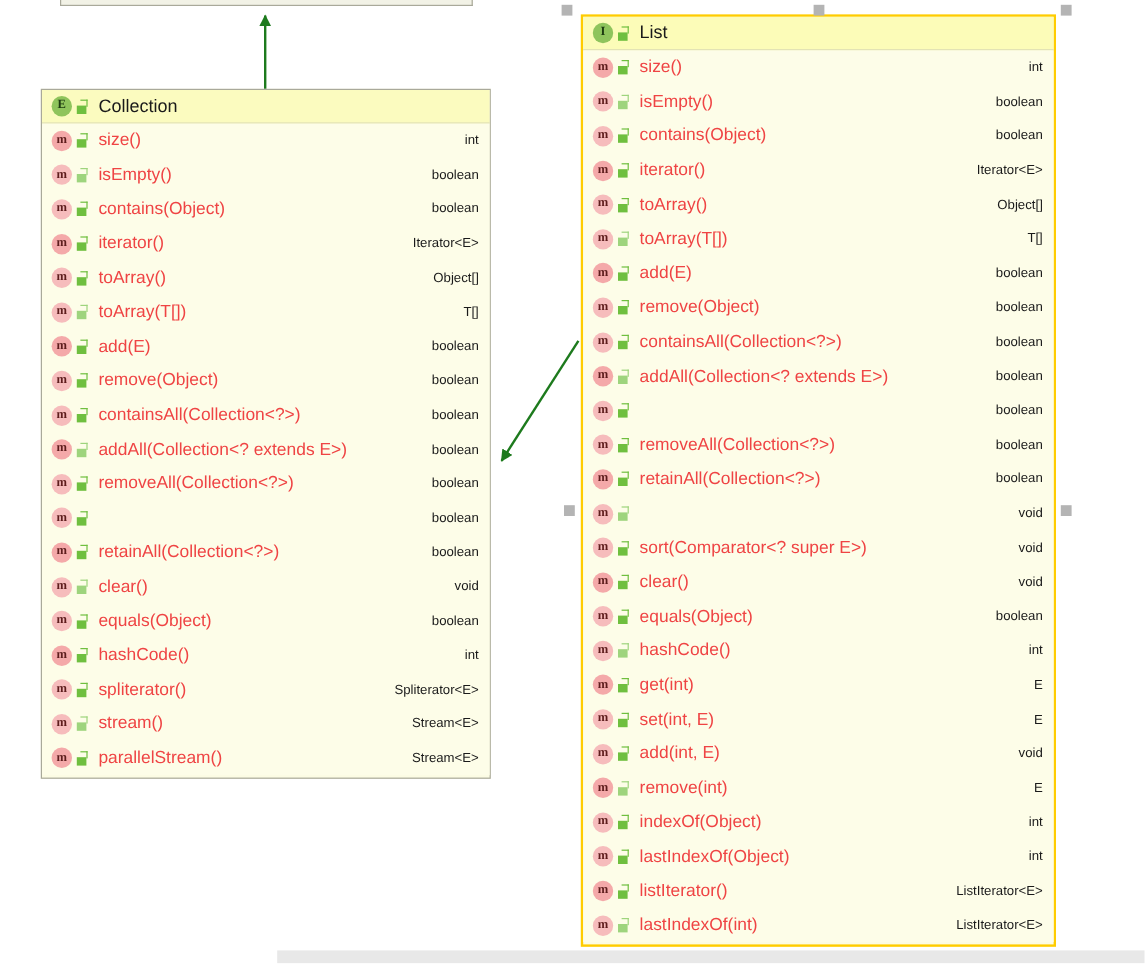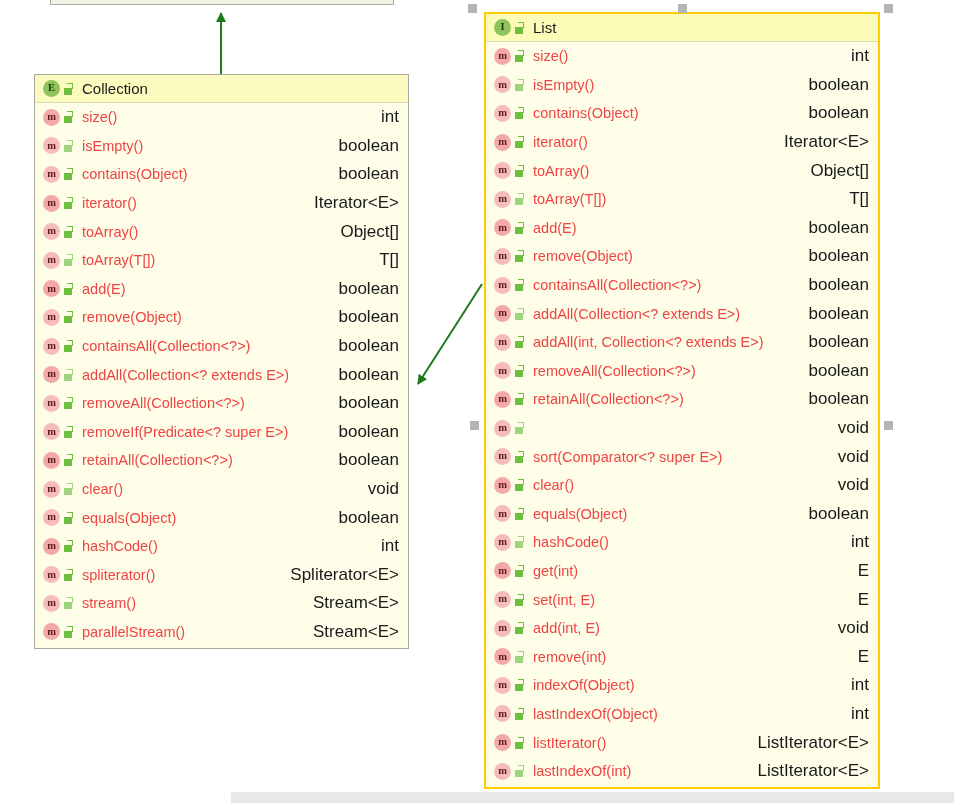--- a/index.html
+++ b/index.html
@@ -58,21 +58,21 @@
     white-space: nowrap;
   }
   .row-name {
     font-size: 14.5px;
     color: #ef4444;
     margin-left: 7px;
     flex: 0 1 auto;
     overflow: hidden;
   }
   .row-type {
-    font-size: 17px;
+    font-size: 11px;
     color: #1a1a1a;
     margin-left: auto;
     padding-left: 12px;
   }
 
   
   .ic {
     flex: none;
     display: inline-block;
     position: relative;
@@ -266,21 +266,20 @@
           </span>
           <span class="ic ic-lock"></span>
           <span class="row-name">removeAll(Collection&lt;?&gt;)</span>
           <span class="row-type">boolean</span>
         </div>
         <div class="uml-row">
           <span class="ic">
             <span class="ic-badge ic-method dim">m</span>
           </span>
           <span class="ic ic-lock"></span>
-          <span class="row-name">removeIf(Predicate&lt;? super E&gt;)</span>
           <span class="row-type">boolean</span>
         </div>
         <div class="uml-row">
           <span class="ic">
             <span class="ic-badge ic-method">m</span>
           </span>
           <span class="ic ic-lock"></span>
           <span class="row-name">retainAll(Collection&lt;?&gt;)</span>
           <span class="row-type">boolean</span>
         </div>
@@ -422,21 +421,20 @@
           </span>
           <span class="ic ic-lock dim"></span>
           <span class="row-name">addAll(Collection&lt;? extends E&gt;)</span>
           <span class="row-type">boolean</span>
         </div>
         <div class="uml-row">
           <span class="ic">
             <span class="ic-badge ic-method dim">m</span>
           </span>
           <span class="ic ic-lock"></span>
-          <span class="row-name">addAll(int, Collection&lt;? extends E&gt;)</span>
           <span class="row-type">boolean</span>
         </div>
         <div class="uml-row">
           <span class="ic">
             <span class="ic-badge ic-method dim">m</span>
           </span>
           <span class="ic ic-lock"></span>
           <span class="row-name">removeAll(Collection&lt;?&gt;)</span>
           <span class="row-type">boolean</span>
         </div>

